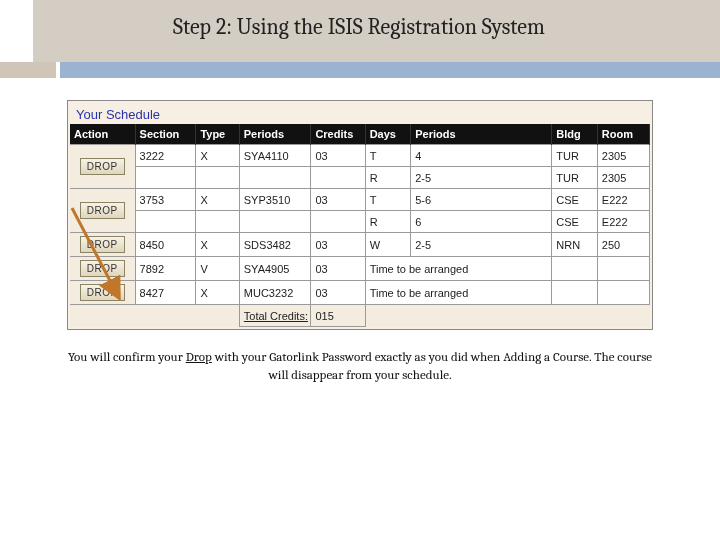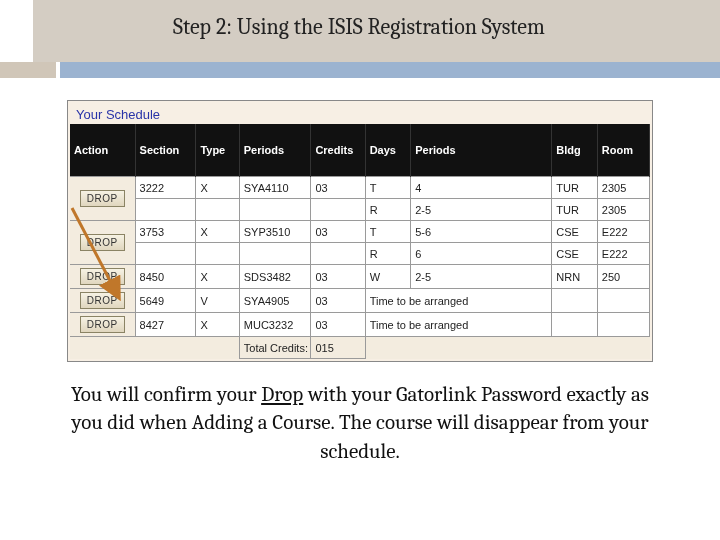--- a/index.html
+++ b/index.html
@@ -65,21 +65,21 @@
     font-family: Arial, sans-serif;
     font-size: 11px;
     color: #222;
     table-layout: fixed;
   }
   table.sched th {
     background: #111;
     color: #fff;
     font-weight: bold;
     text-align: left;
-    padding: 20px 4px;
+    padding: 4px 4px;
     font-size: 11px;
     border-right: 1px solid #333;
     white-space: nowrap;
     overflow: hidden;
   }
   table.sched td {
     border: 1px solid #9a9a9a;
     padding: 3px 4px;
     background: #fff;
     height: 22px;
@@ -99,25 +99,25 @@
     font-size: 10px;
     padding: 2px 6px;
     color: #333;
     cursor: pointer;
     letter-spacing: 0.5px;
   }
   tr.total td {
     background: #f3ecdf;
     border: 1px solid #9a9a9a;
   }
-  tr.total td.lbl { text-align: left; padding-right: 8px; }
+  tr.total td.lbl { text-align: left; padding-right: 8px; text-decoration: underline; }
   tr.total td.noborder { border: none; background: #f3ecdf; }
   .instr-bottom {
     font-family: Cambria, Georgia, serif;
-    font-size: 21px;
+    font-size: 13px;
     color: #111;
     text-align: center;
     line-height: 1.35;
     margin: 18px 14px 0 14px;
   }
   .instr-bottom .u { text-decoration: underline; }
   
   .arrow {
     position: absolute;
     left: 70px;
@@ -214,21 +214,21 @@
             <td>X</td>
             <td>SDS3482</td>
             <td>03</td>
             <td>W</td>
             <td>2-5</td>
             <td>NRN</td>
             <td>250</td>
           </tr>
           <tr>
             <td class="action"><span class="drop-btn">DROP</span></td>
-            <td>5649</td>
+            <td>7892</td>
             <td>V</td>
             <td>SYA4905</td>
             <td>03</td>
             <td colspan="2">Time to be arranged</td>
             <td></td>
             <td></td>
           </tr>
           <tr>
             <td class="action"><span class="drop-btn">DROP</span></td>
             <td>8427</td>

